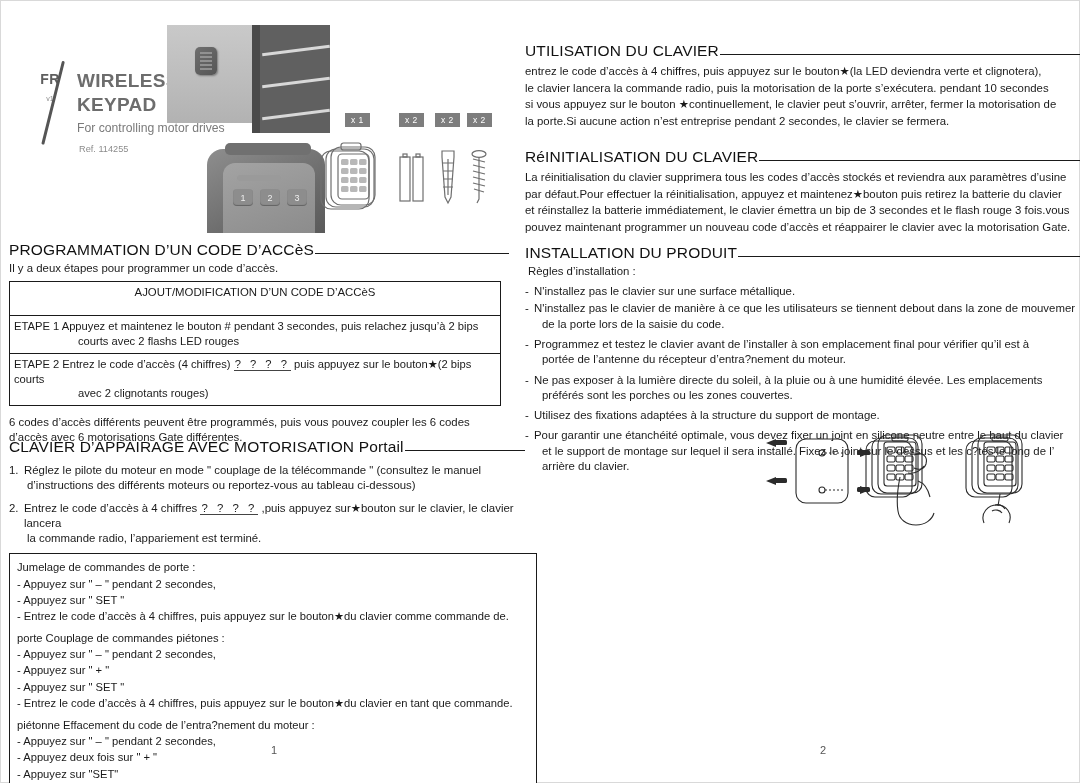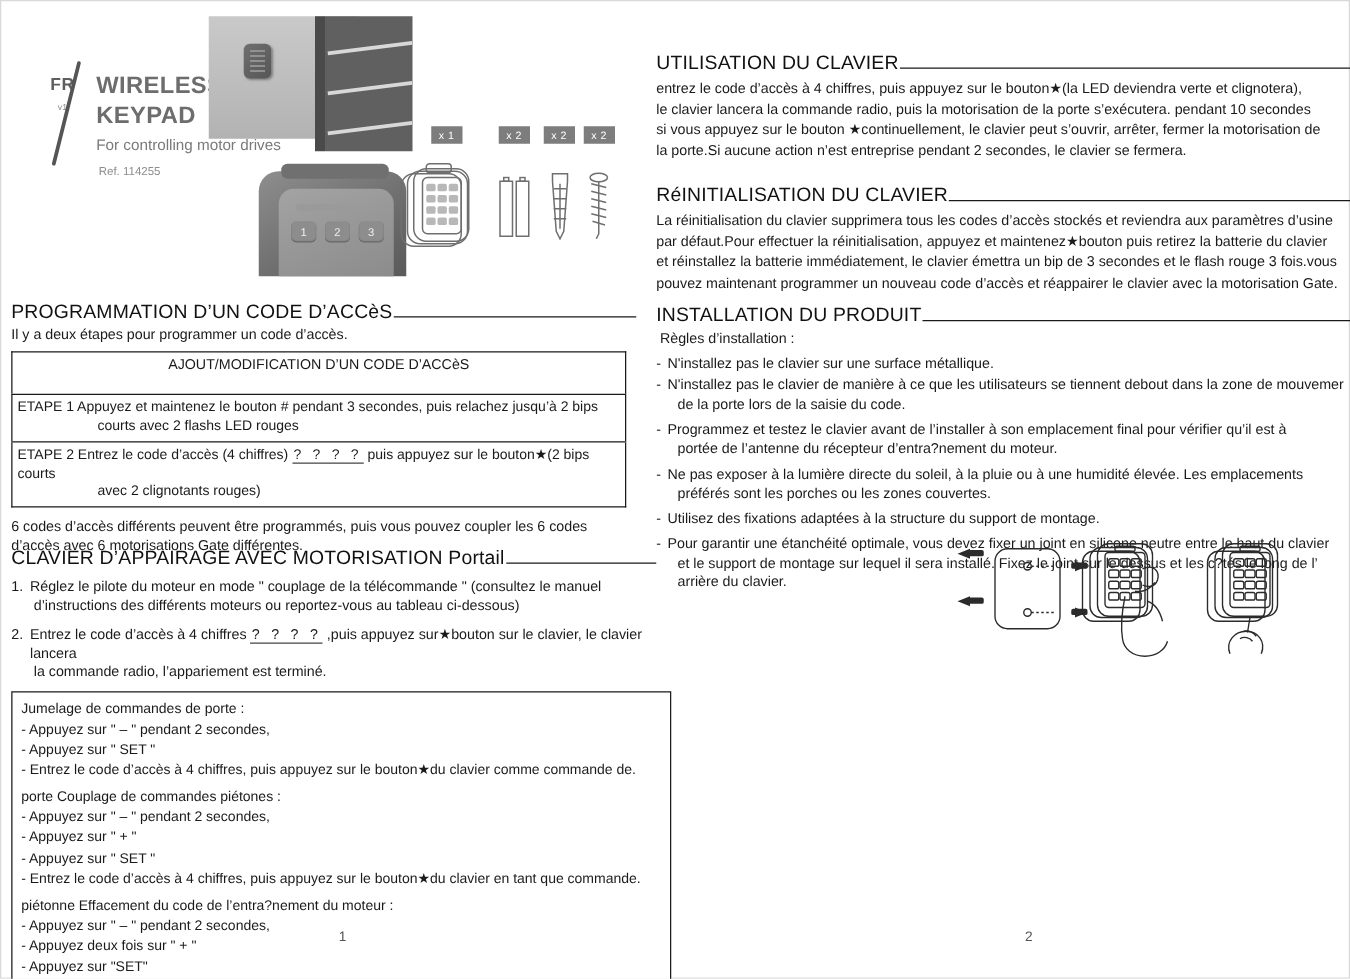--- a/index.html
+++ b/index.html
@@ -30,21 +30,21 @@
     flex:1 1 auto;height:0;border-bottom:1.6px solid #1a1a1a;
     margin-bottom:5px;margin-left:1px;
   }
   .sec-head.short .rule{flex:0 0 auto;width:120px;}
 
   .body-txt{font-size:11.4px;line-height:1.33;color:#1a1a1a;}
   .body-txt p{margin:0 0 7px 0;}
   .tight p{margin:0;}
 
   
-  .hero{position:absolute;left:0;top:0;width:508px;height:236px;}
+  .hero{position:absolute;left:0;top:12px;width:508px;height:236px;}
   .fr-block{position:absolute;left:16px;top:58px;width:50px;text-align:center;}
   .fr-code{font-size:14px;font-weight:bold;color:#5e5e5e;letter-spacing:.5px;}
   .fr-ver{font-size:7px;color:#8a8a8a;margin-top:8px;}
   .slash{position:absolute;left:53px;top:48px;width:2.6px;height:86px;
          background:#555;transform:rotate(14deg);transform-origin:top center;border-radius:2px;}
   .title-block{position:absolute;left:68px;top:56px;}
   .t1,.t2{font-size:19px;font-weight:bold;color:#6d6d6d;line-height:1.28;letter-spacing:.3px;}
   .t3{font-size:12.2px;color:#7a7a7a;margin-top:3px;}
   .t4{font-size:9.2px;color:#8c8c8c;margin-top:9px;margin-left:2px;}
 

